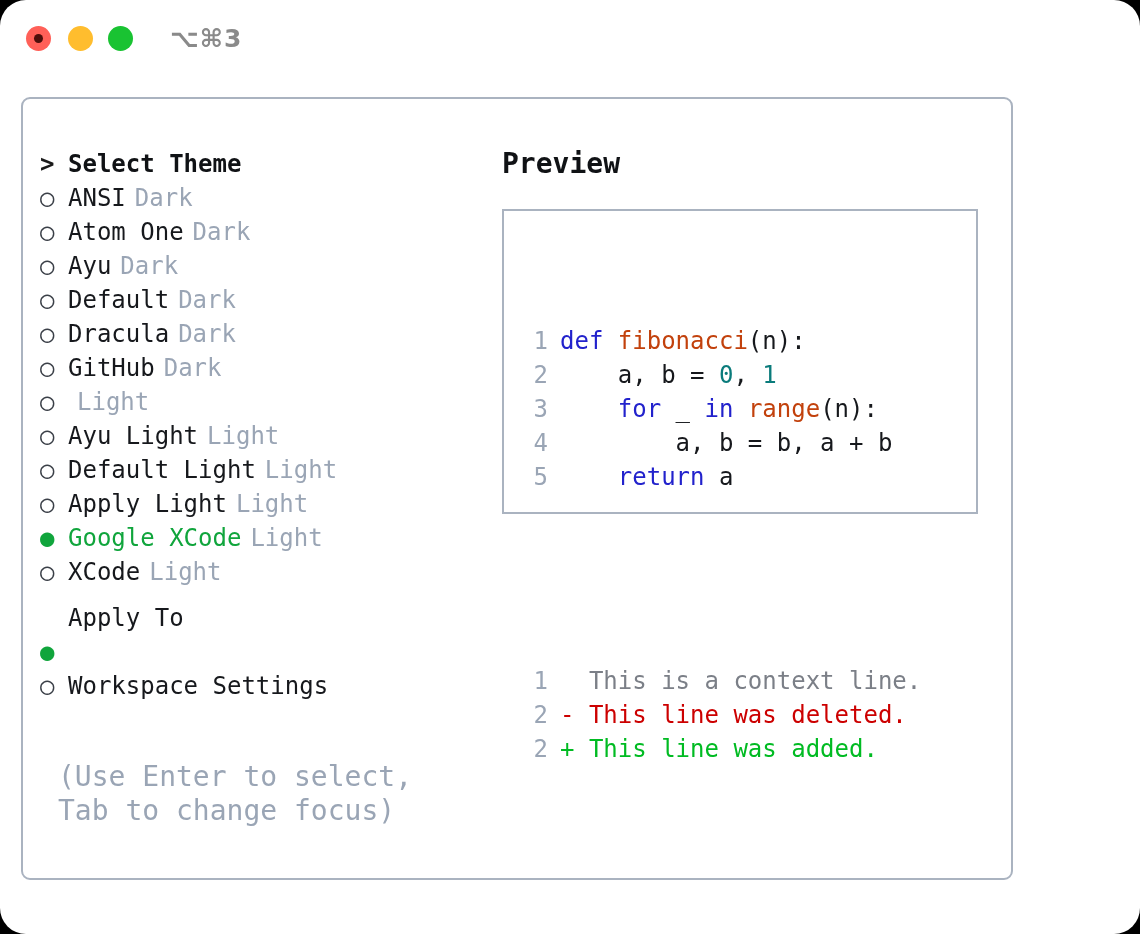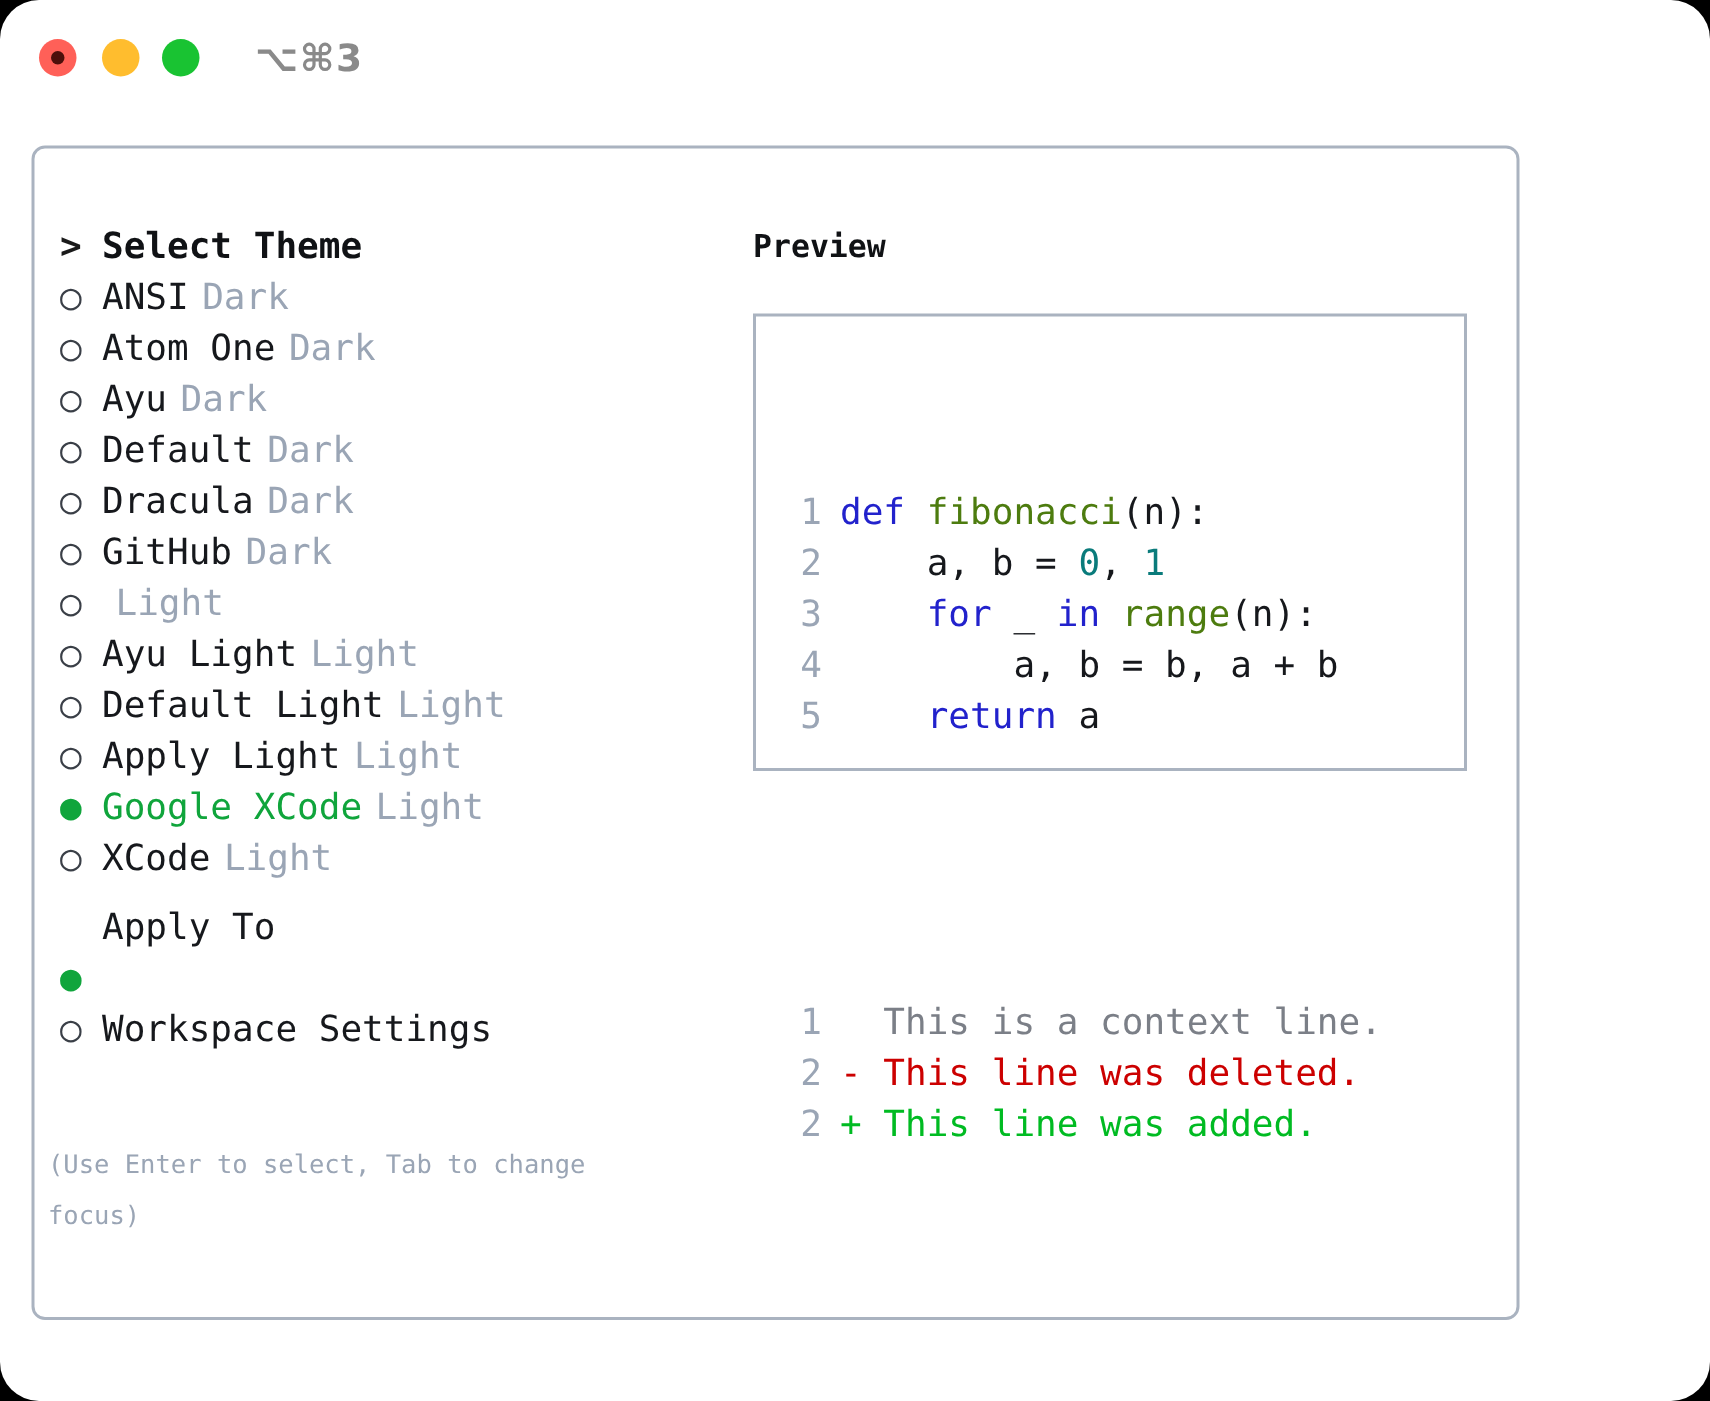--- a/index.html
+++ b/index.html
@@ -116,39 +116,39 @@
 
   .label       { color: #16181c; }
   .label.head   { font-weight: bold; color: #101215; text-align: center; }
   .label.selected { color: #10a53c; }
   .suffix      { color: #9aa5b5; padding-left: 9px; }
 
   #apply-heading { margin-top: 12px; }
 
   #hint {
     position: absolute;
-    left: 9px;
+    left: 35px;
     top: 661px;
     width: 420px;
-    font-size: 17px;
+    font-size: 28px;
     line-height: 34px;
     color: #9aa5b5;
     white-space: pre-wrap;
   }
 
   
   #right-col {
     position: absolute;
     left: 479px;
     top: 48px;
     width: 490px;
   }
 
   #preview-title {
-    font-size: 21px;
+    font-size: 28px;
     font-weight: bold;
     color: #101215;
     line-height: 34px;
     white-space: pre;
   }
 
   #preview-box {
     margin-top: 28px;
     width: 476px;
     height: 305px;
@@ -174,21 +174,21 @@
     flex: 0 0 30px;
     text-align: right;
     color: #9aa5b5;
     padding-right: 12px;
   }
   .code-text { white-space: pre; }
 
   .blank-line { height: 34px; }
 
   .tok-kw   { color: #2222cc; }
-  .tok-fn   { color: #4d7c0f; }
+  .tok-fn   { color: #c2410c; }
   .tok-num  { color: #0a7b7b; }
   .tok-pl   { color: #16181c; }
   .tok-ctx  { color: #7b7f87; }
   .tok-del  { color: #cc0000; }
   .tok-add  { color: #00bb22; }
 </style>
 </head>
 <body>
 
 <div id="window">

